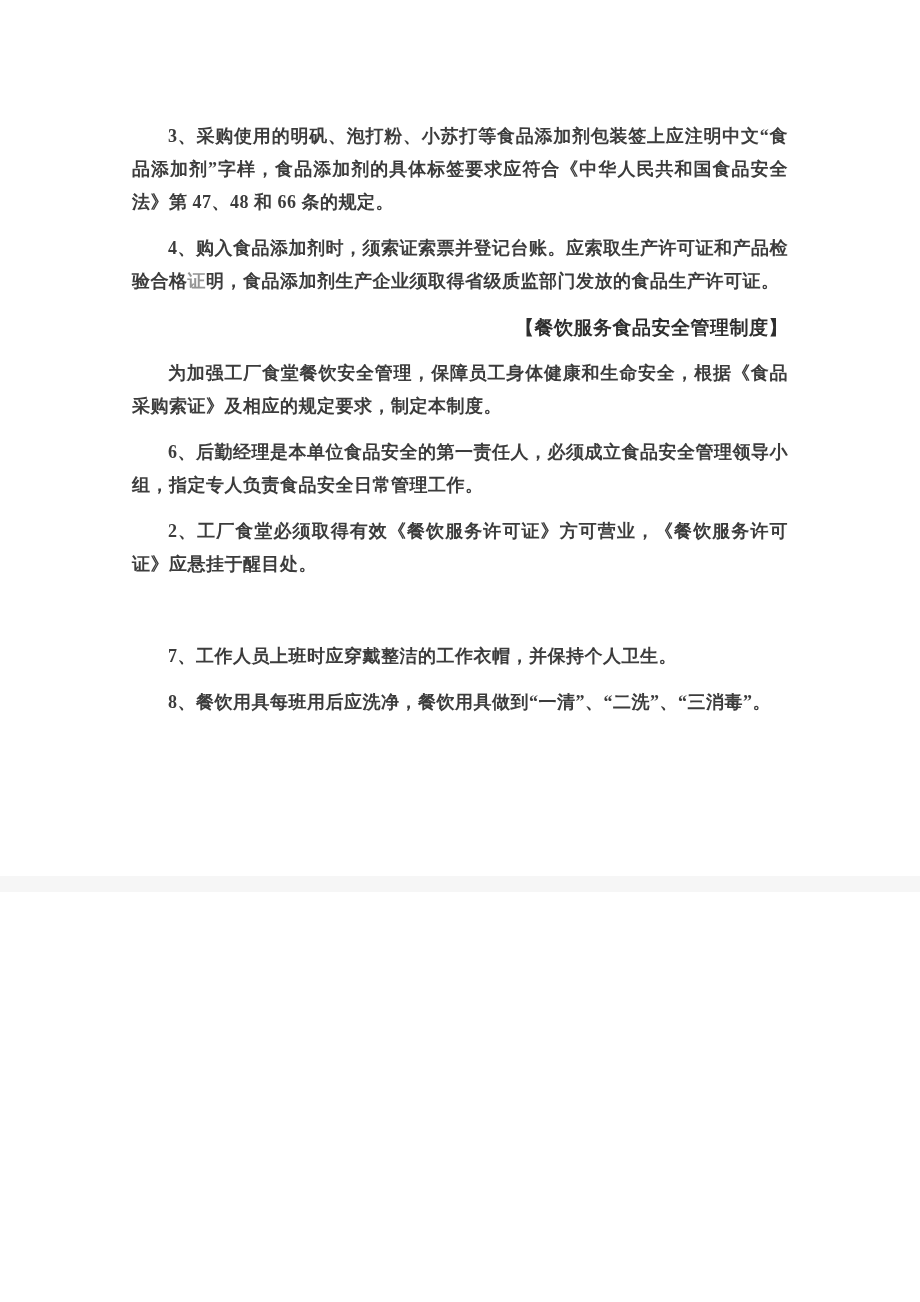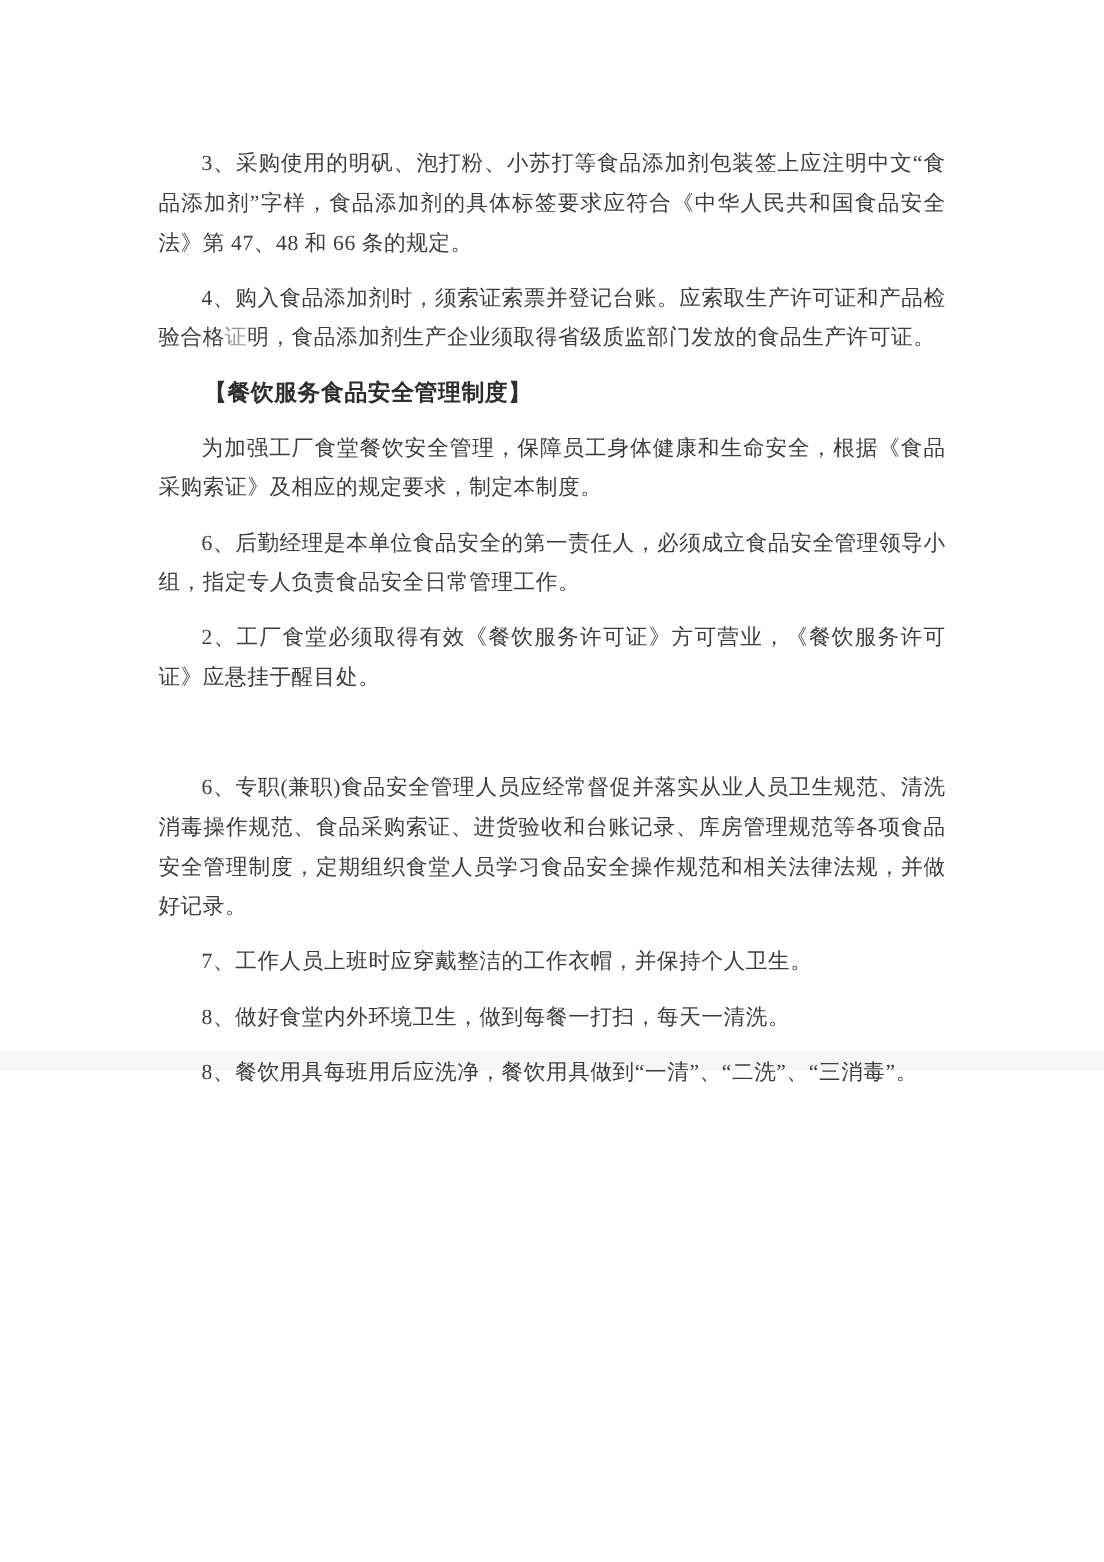--- a/index.html
+++ b/index.html
@@ -35,47 +35,47 @@
     color: #3c3c3c;
     font-size: 18px;
     line-height: 33px;
   }
   .para {
     margin: 13px 0;
     text-align: justify;
     text-align-last: left;
     text-indent: 2em;
     letter-spacing: 0.5px;
+    font-weight: bold;
   }
   .para:first-child { margin-top: 0; }
   .heading {
     margin: 13px 0;
     text-indent: 2em;
     font-weight: bold;
     font-size: 19px;
     color: #2e2e2e;
     letter-spacing: 0.5px;
+    text-align: right;
   }
   .spacer {
     margin: 13px 0;
     height: 33px;
   }
   .light { color: #949494; }
 </style>
 </head>
 <body>
 
 <div class="page">
   <div class="band"></div>
   <div class="content" id="content">
       <div class="para"><span>3、采购使用的明矾、泡打粉、小苏打等食品添加剂包装签上应注明中文“食品添加剂”字样，食品添加剂的具体标签要求应符合《中华人民共和国食品安全法》第 47、48 和 66 条的规定。</span></div>
       <div class="para"><span>4、购入食品添加剂时，须索证索票并登记台账。应索取生产许可证和产品检验合格</span><span class="light">证</span><span>明，食品添加剂生产企业须取得省级质监部门发放的食品生产许可证。</span></div>
       <div class="heading"><span>【餐饮服务食品安全管理制度】</span></div>
       <div class="para"><span>为加强工厂食堂餐饮安全管理，保障员工身体健康和生命安全，根据《食品采购索证》及相应的规定要求，制定本制度。</span></div>
       <div class="para"><span>6、后勤经理是本单位食品安全的第一责任人，必须成立食品安全管理领导小组，指定专人负责食品安全日常管理工作。</span></div>
       <div class="para"><span>2、工厂食堂必须取得有效《餐饮服务许可证》方可营业，《餐饮服务许可证》应悬挂于醒目处。</span></div>
       <div class="spacer"></div>
-      <div class="para"><span>6、专职(兼职)食品安全管理人员应经常督促并落实从业人员卫生规范、清洗消毒操作规范、食品采购索证、进货验收和台账记录、库房管理规范等各项食品安全管理制度，定期组织食堂人员学习食品安全操作规范和相关法律法规，并做好记录。</span></div>
       <div class="para"><span>7、工作人员上班时应穿戴整洁的工作衣帽，并保持个人卫生。</span></div>
-      <div class="para"><span>8、做好食堂内外环境卫生，做到每餐一打扫，每天一清洗。</span></div>
       <div class="para"><span>8、餐饮用具每班用后应洗净，餐饮用具做到“一清”、“二洗”、“三消毒”。</span></div>
     </div>
 </div>
 
 </body></html>

